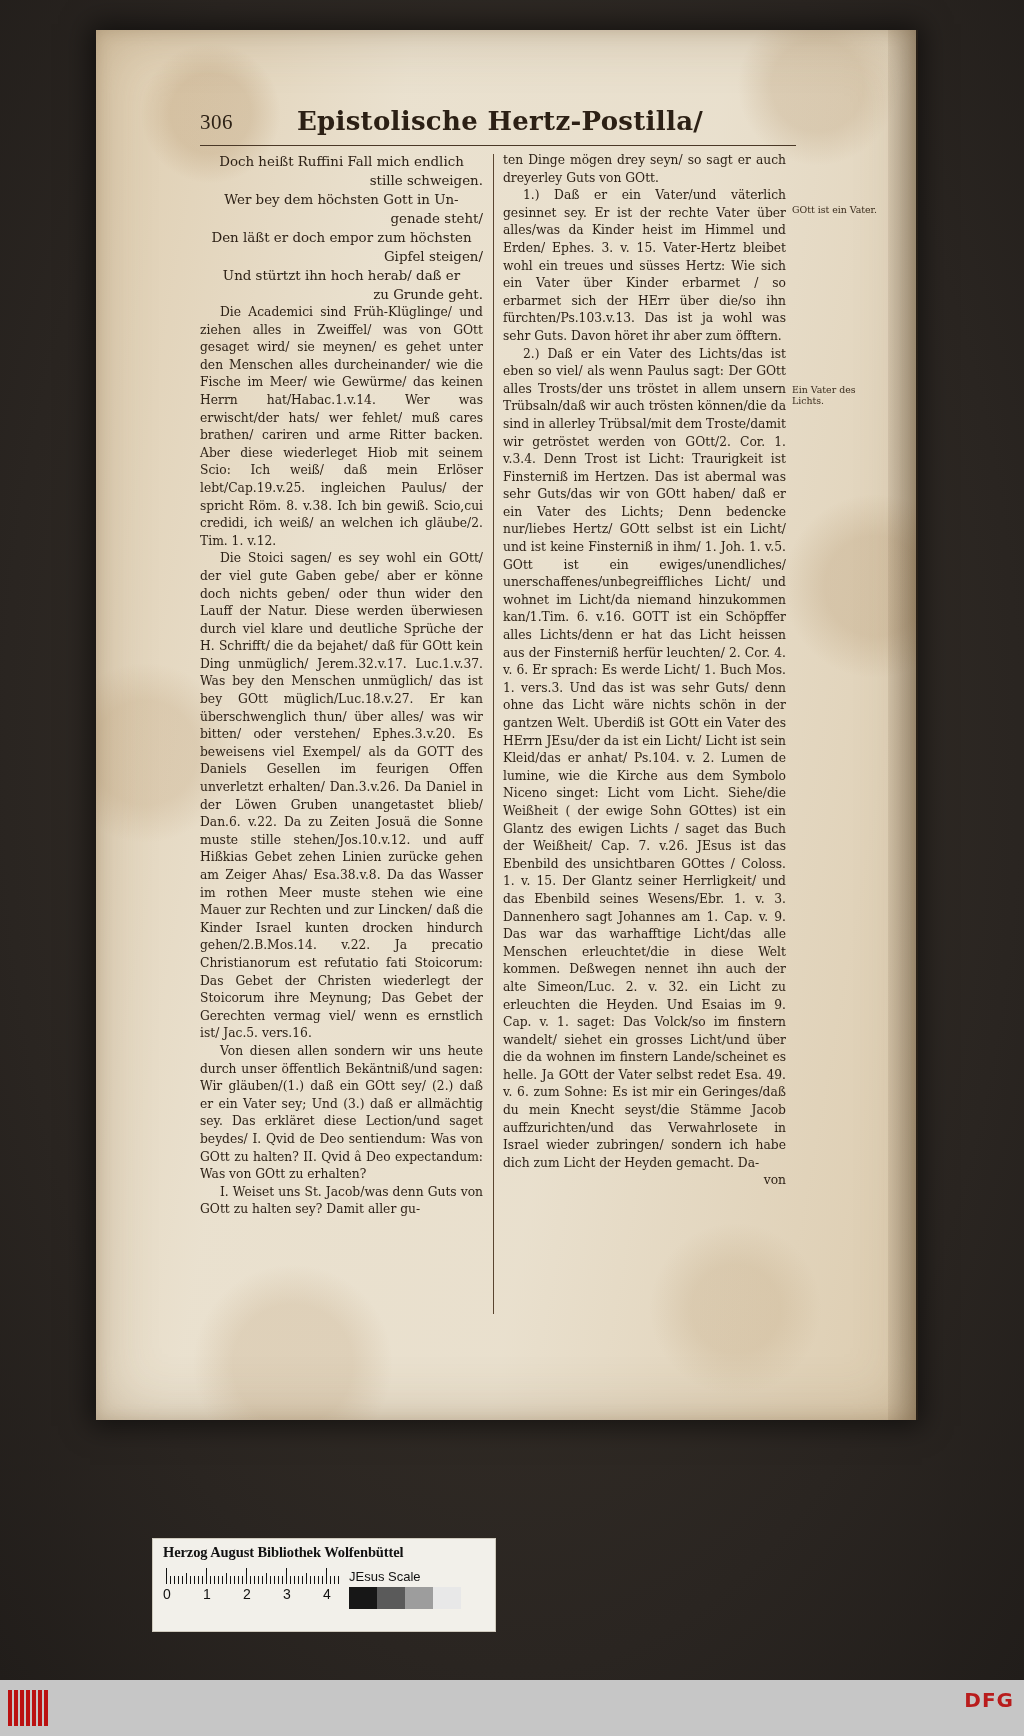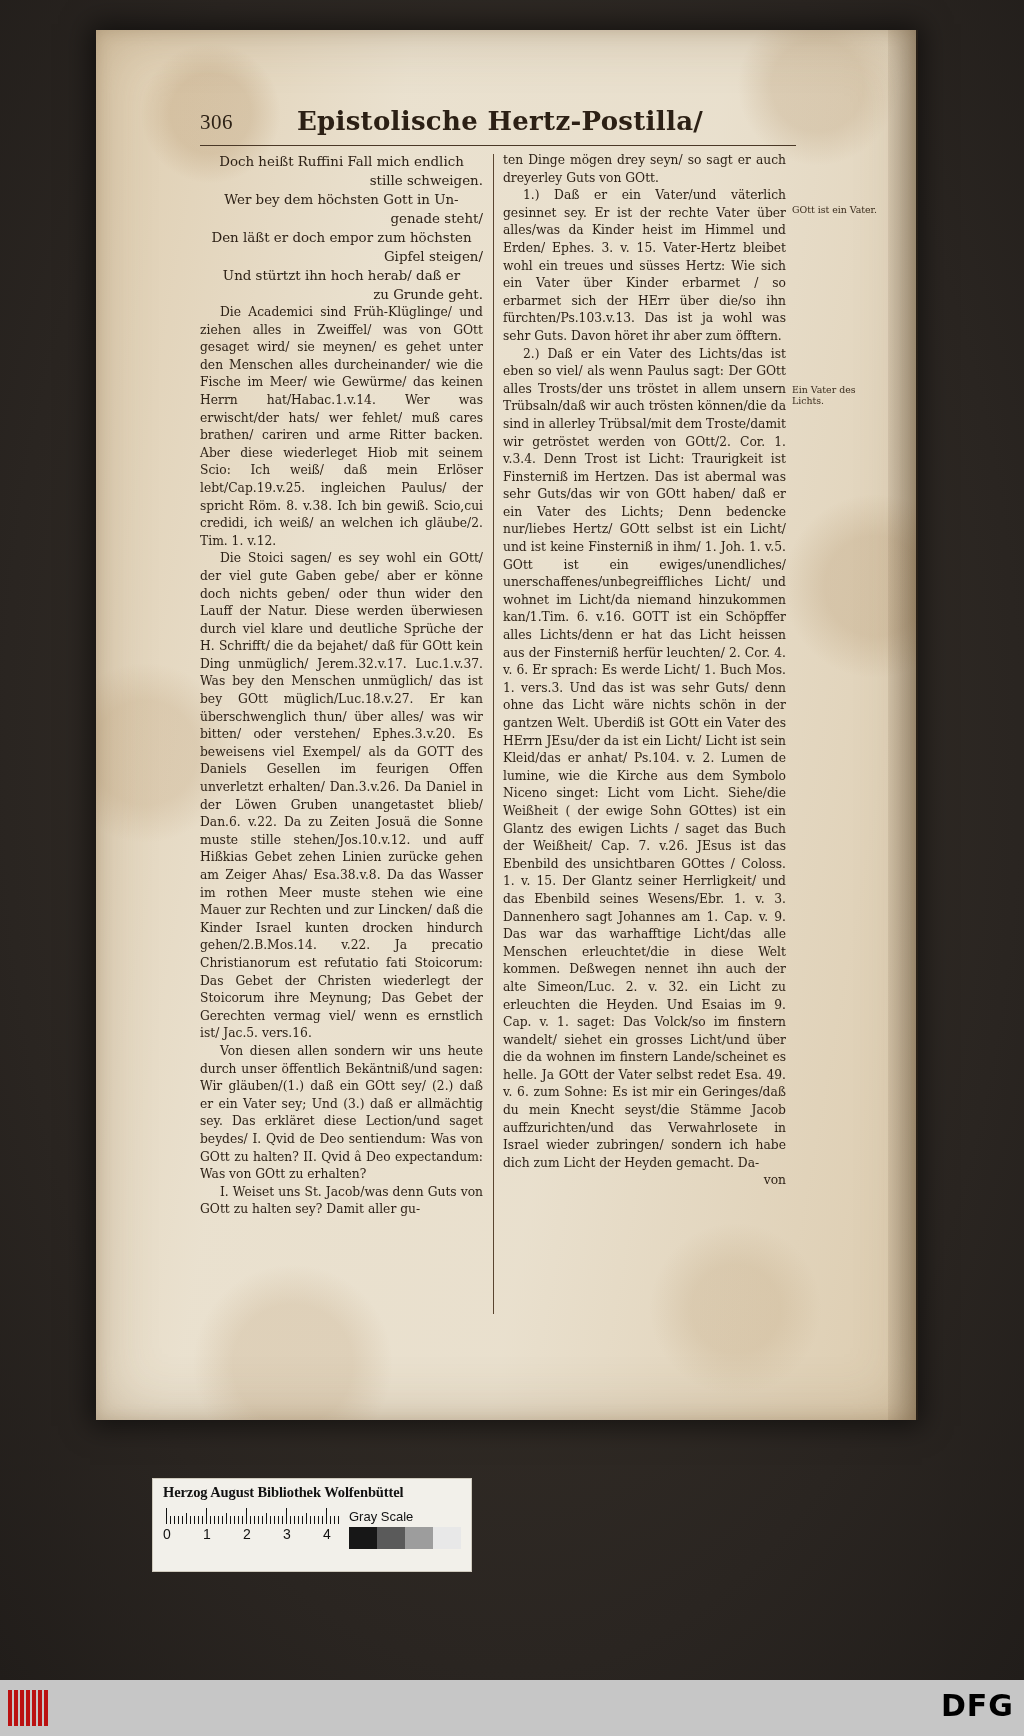--- a/index.html
+++ b/index.html
@@ -68,42 +68,42 @@
   .verse{font-size:13.4px;line-height:19px;}
 
   
   .marg{position:absolute;right:-92px;width:86px;
     font-family:"DejaVu Serif",serif;font-size:9.4px;line-height:11.4px;
     color:#3a2c1d;text-align:left;}
 
   .catch{position:absolute;right:0;font-size:12.3px;font-family:"DejaVu Serif",serif;color:#2d2116;}
 
   
-  .target{position:absolute;left:152px;top:1478px;width:318px;height:92px;
-    background:#f2f0ea;border:1px solid #cfcabd;}
+  .target{position:absolute;left:152px;top:1538px;width:318px;height:92px;
+    background:#f2f0ea;border:1px solid #cfcabd;padding-left:24px;}
   .tgt-name{position:absolute;left:10px;top:5px;font-size:14.5px;font-weight:bold;
     color:#111;font-family:"Liberation Serif",serif;letter-spacing:-.1px;}
   .ruler{position:absolute;left:13px;top:29px;width:172px;height:16px;}
   .tick{position:absolute;bottom:0;width:1px;background:#111;}
   .rulernums{position:absolute;left:6px;top:47px;width:190px;height:20px;
     font-family:"Liberation Sans",sans-serif;font-size:14px;color:#111;}
   .rulernums span{position:absolute;top:0;}
   .grayslabel{position:absolute;left:196px;top:30px;font-size:13px;color:#111;
     font-family:"Liberation Sans",sans-serif;}
   .patches{position:absolute;left:196px;top:48px;width:112px;height:22px;display:flex;}
   .patches div{flex:1;height:100%;}
 
   
   .footer{position:absolute;left:0;top:1680px;width:1024px;height:56px;background:#c6c6c6;}
   .ftxt{position:absolute;left:0;right:0;top:14px;text-align:center;
     font-family:"Liberation Sans",sans-serif;font-size:19px;color:#1b1b1b;letter-spacing:-.2px;}
   .barcode{position:absolute;left:8px;top:10px;width:56px;height:36px;display:flex;gap:2px;}
   .barcode i{display:block;width:4px;height:100%;background:#b11;}
   .dfg{position:absolute;right:10px;top:8px;font-family:"DejaVu Sans",sans-serif;
-    font-size:30px;font-weight:bold;color:#000000;letter-spacing:1px;}
+    font-size:20px;font-weight:bold;color:#b91c1c;letter-spacing:1px;}
 </style>
 </head>
 <body>
 
 <div class="scan">
   <div class="darkfield"></div>
 
   <div class="leaf">
     <div class="gutter"></div>
     <div class="page">
@@ -194,21 +194,21 @@
         <div class="tick" style="left: 168px; height: 8px;"></div>
         <div class="tick" style="left: 172px; height: 8px;"></div>
       </div>
     <div class="rulernums" id="rulernums">
         <span style="left: 4px;">0</span>
         <span style="left: 44px;">1</span>
         <span style="left: 84px;">2</span>
         <span style="left: 124px;">3</span>
         <span style="left: 164px;">4</span>
       </div>
-    <div class="grayslabel">Gray Scale</div>
+    <div class="grayslabel">JEsus Scale</div>
     <div class="patches">
       <div style="background:#171717"></div>
       <div style="background:#5a5a5a"></div>
       <div style="background:#9d9d9d"></div>
       <div style="background:#e8e8e8"></div>
     </div>
   </div>
 </div>
 
 <div class="footer">

